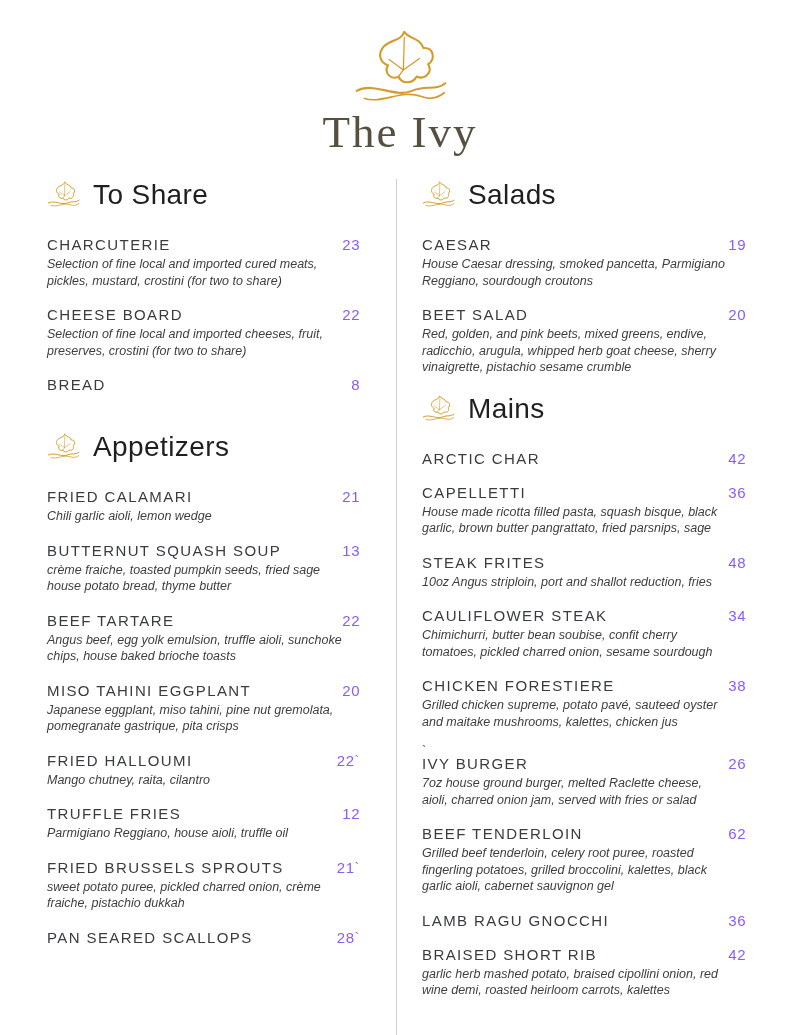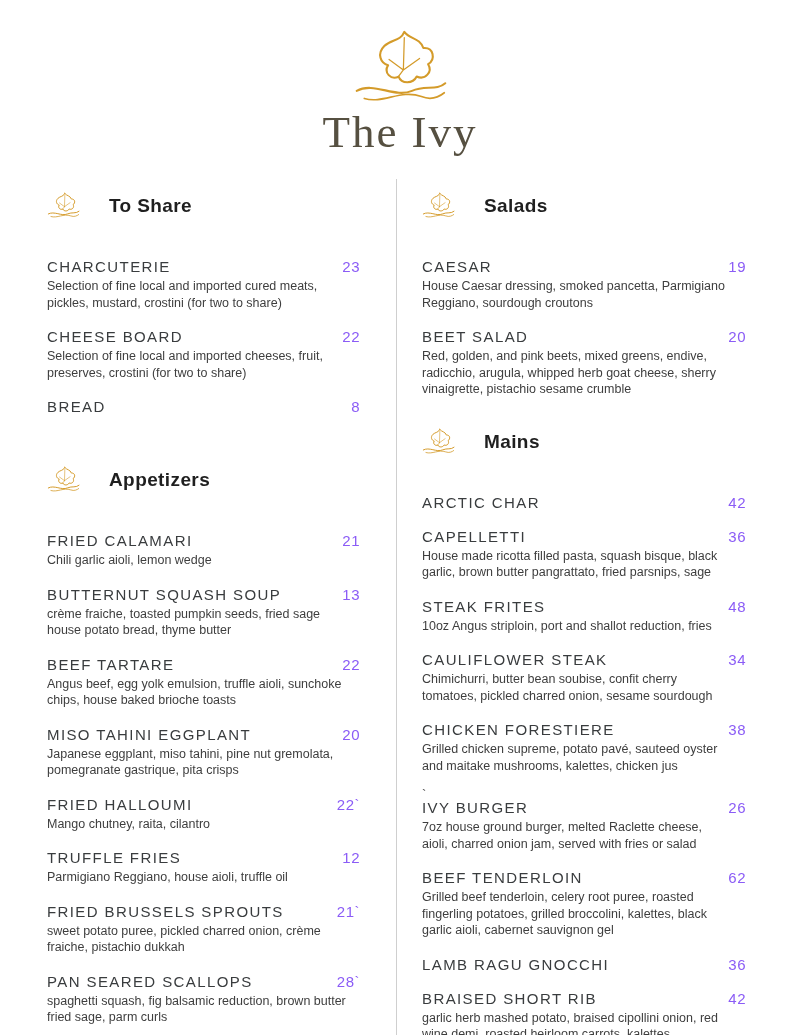--- a/index.html
+++ b/index.html
@@ -53,23 +53,23 @@
   .menu-section + .menu-section { margin-top: 38px; }
   .col-right .menu-section + .menu-section { margin-top: 14px; }
   .section-header {
     display: flex;
     align-items: center;
     gap: 13px;
     margin-bottom: 25px;
   }
   .section-leaf { width: 33px; height: 30px; flex: 0 0 auto; }
   .section-title {
-    margin: 16px;
-    font-size: 19px;
-    font-weight: 700;
+    margin: 0;
+    font-size: 28px;
+    font-weight: 400;
     color: #1f1f1f;
     letter-spacing: 0.4px;
   }
 
   
   .menu-item { margin-bottom: 17px; }
   .item-row {
     display: flex;
     justify-content: space-between;
     align-items: baseline;
@@ -81,20 +81,21 @@
     text-align: right;
   }
   .item-price {
     font-size: 15px;
     color: #8b5cf6;
     letter-spacing: 0.5px;
     white-space: nowrap;
   }
   .item-desc {
     margin: 3px 0 0 0;
+    font-style: italic;
     font-size: 12.5px;
     line-height: 1.32;
     color: #3e3e3e;
     max-width: 305px;
   }
   .stray-mark {
     font-size: 13px;
     color: #555;
     line-height: 8px;
     height: 8px;
@@ -216,21 +217,20 @@
                 <span class="item-name">FRIED BRUSSELS SPROUTS</span>
                 <span class="item-price">21`</span>
               </div>
               <p class="item-desc">sweet potato puree, pickled charred onion, crème fraiche, pistachio dukkah</p>
             </div>
             <div class="menu-item">
               <div class="item-row">
                 <span class="item-name">PAN SEARED SCALLOPS</span>
                 <span class="item-price">28`</span>
               </div>
-              <p class="item-desc">spaghetti squash, fig balsamic reduction, brown butter fried sage, parm curls</p>
             </div>
           </div>
         </section>
       </div>
     <div class="col col-right" id="col-1">
         <section class="menu-section">
           <div class="section-header">
             <svg class="section-leaf" viewBox="0 0 100 84" aria-hidden="true">
               <g class="gold-stroke" stroke-width="3">
                 <path d="M54 4 C50 14 40 12 33 19 C25 27 29 37 37 39 C32 47 40 55 48 51 C51 59 63 59 67 51 C76 55 84 46 79 38 C87 33 85 20 74 21 C70 10 60 12 54 4 Z"></path>

